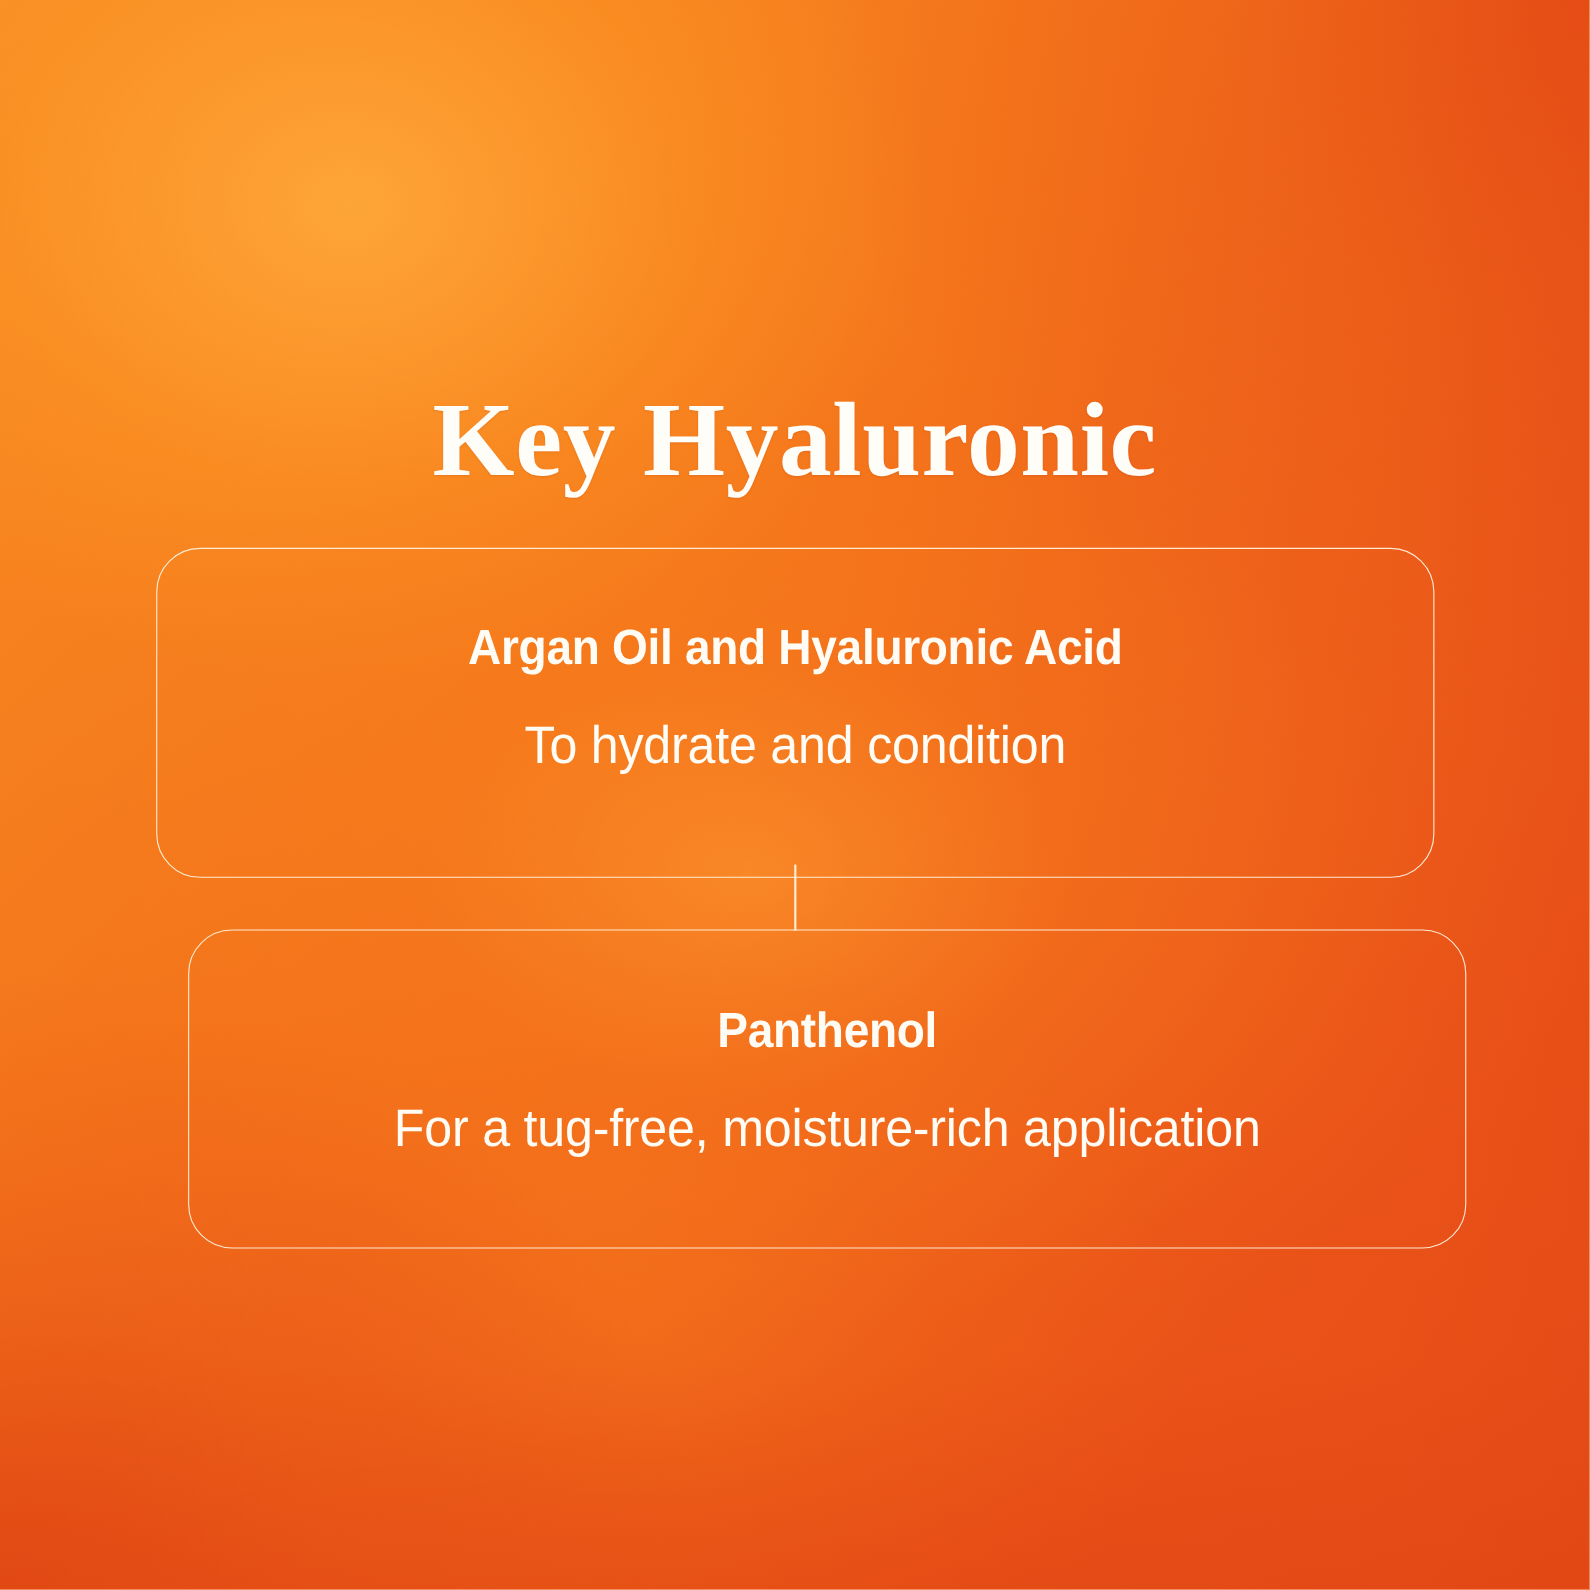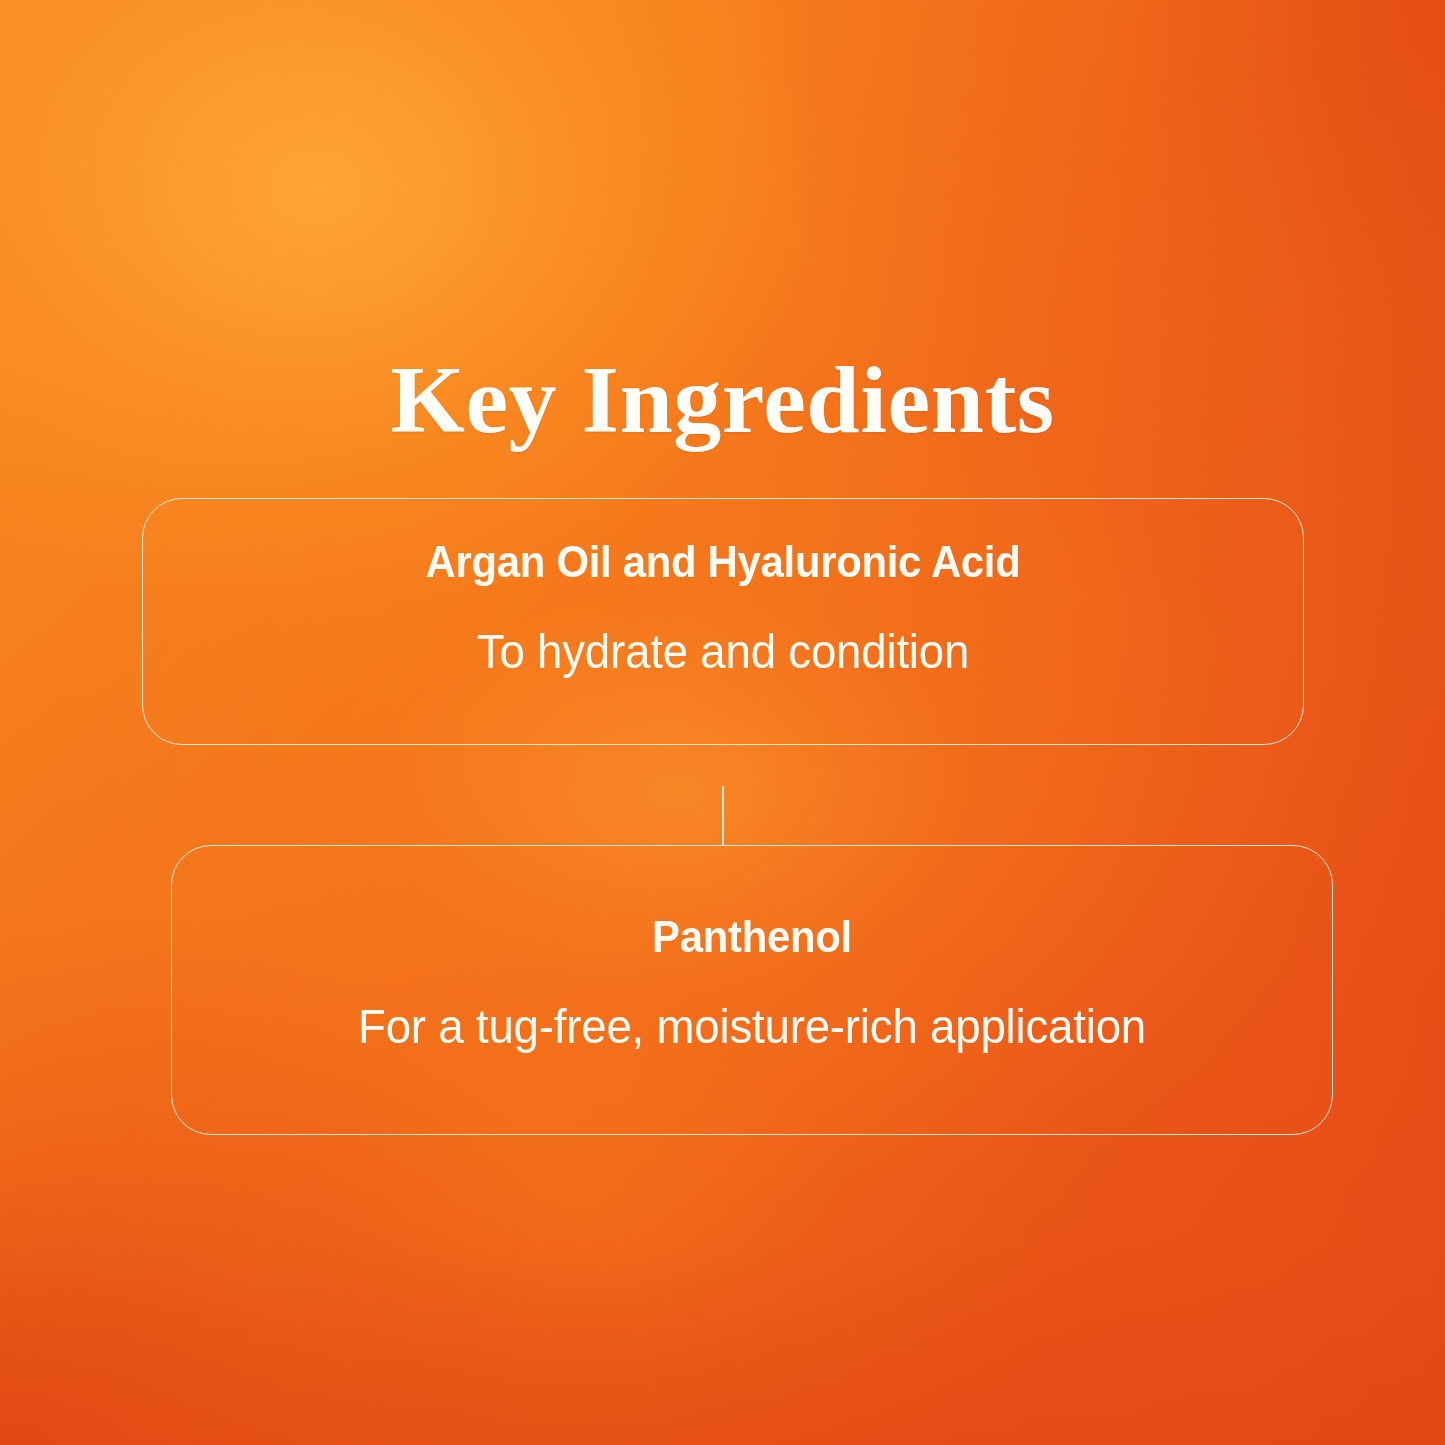--- a/index.html
+++ b/index.html
@@ -107,21 +107,21 @@
     left: 142px;
     width: 1162px;
     box-sizing: border-box;
     border: 1.6px solid rgba(255,244,225,0.93);
     border-radius: 40px;
     display: flex;
     flex-direction: column;
     align-items: center;
     justify-content: center;
   }
-  #card-1 { top: 498px; height: 247px; }
+  #card-1 { top: 498px; height: 300px; }
   #card-2 { top: 845px; height: 290px; margin-left: 29px; }
 
   .card-inner {
     width: 100%;
     text-align: center;
   }
 
   .card-title {
     font-family: "Liberation Sans", sans-serif;
     font-weight: 700;
@@ -166,21 +166,21 @@
   <div class="bg-layer bg-base"></div>
   <div class="bg-layer bg-glow-tl"></div>
   <div class="bg-layer bg-glow-mid"></div>
   <div class="bg-layer bg-glow-low"></div>
   <div class="bg-layer bg-shade-tr"></div>
   <div class="bg-layer bg-shade-bl"></div>
   <div class="bg-layer bg-shade-br"></div>
   <div class="bg-layer bg-shade-bot"></div>
   <div class="bg-layer bg-vignette-right"></div>
 
-  <h1 class="title">Key Ingredients</h1>
+  <h1 class="title">Key Hyaluronic</h1>
 
   <div class="card" id="card-1">
     <div class="card-inner">
       <p class="card-title">Argan Oil and Hyaluronic Acid</p>
       <p class="card-sub">To hydrate and condition</p>
     </div>
   </div>
 
   <div class="connector"></div>
 

